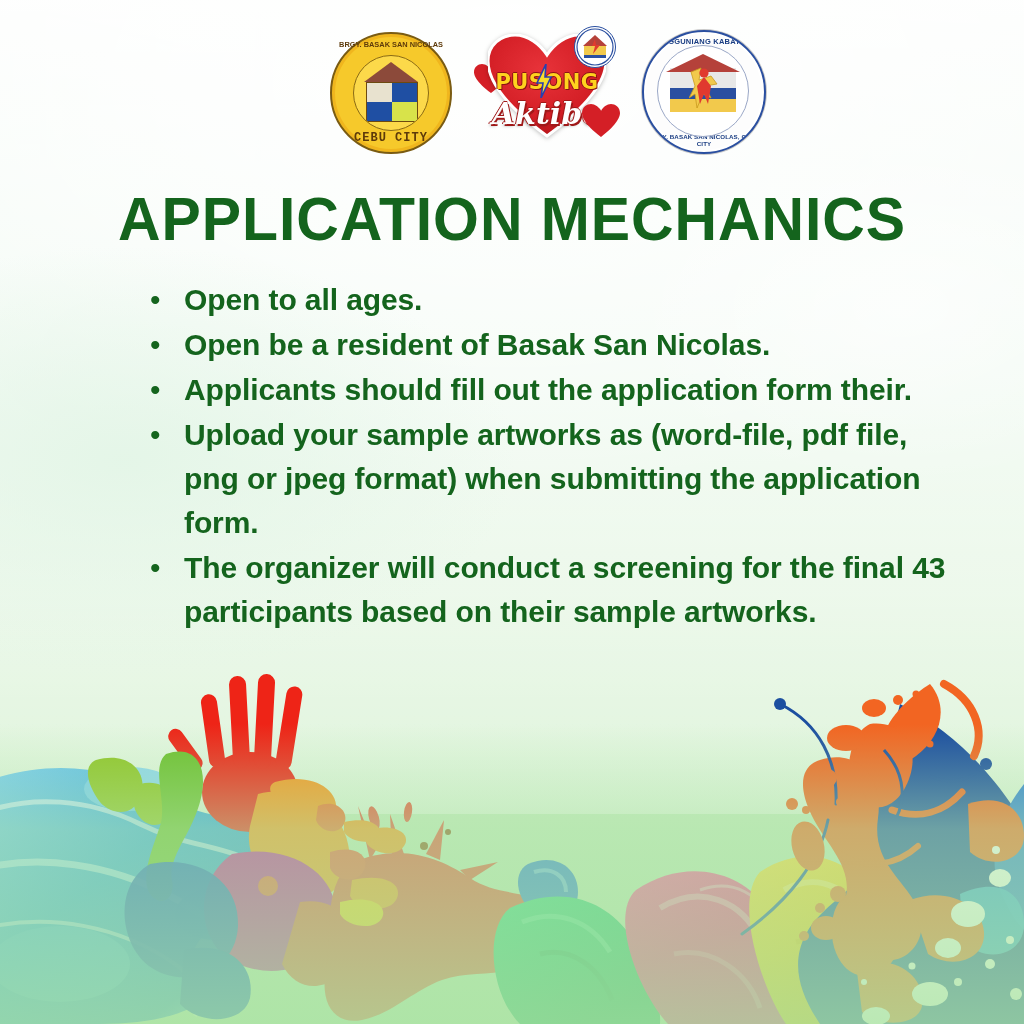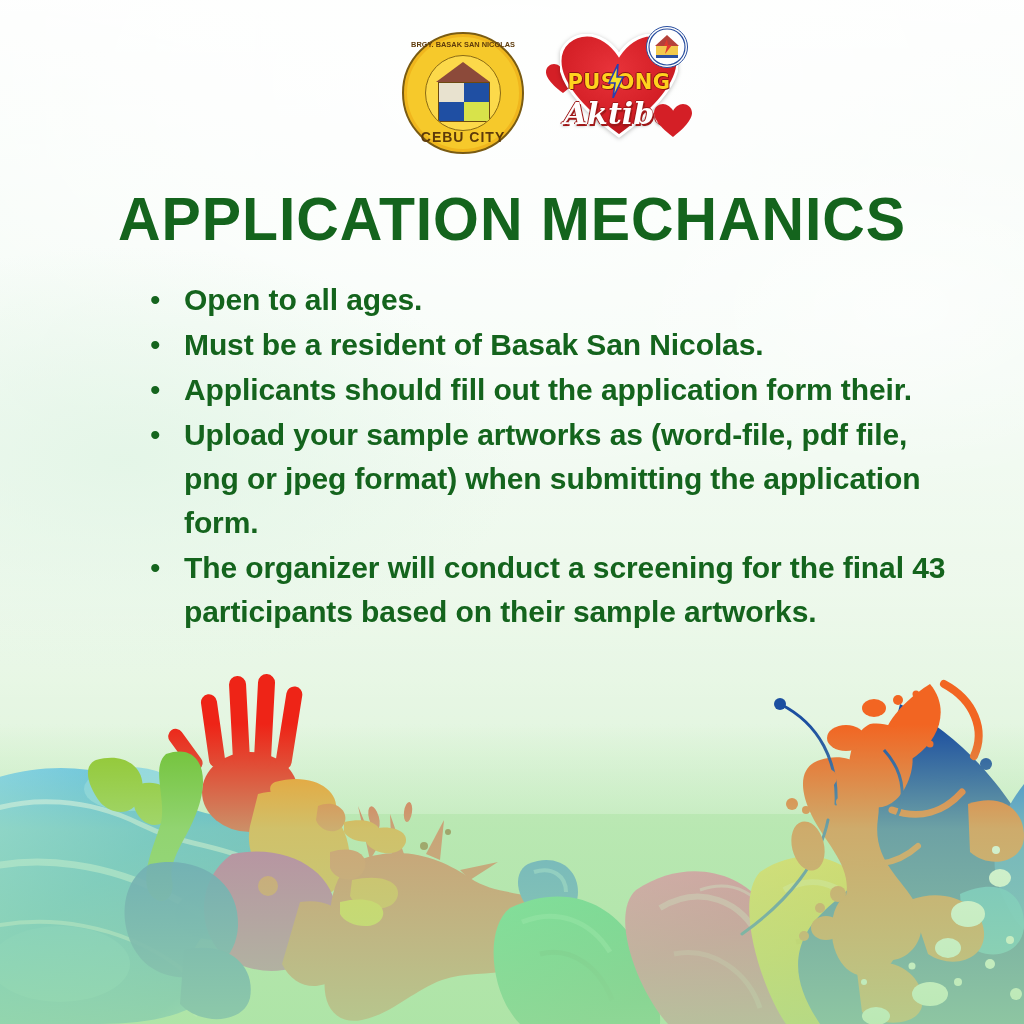--- a/index.html
+++ b/index.html
@@ -303,21 +303,21 @@
   </div>
 
   <div class="wash"></div>
   <div class="wash-tint"></div>
 
   <div class="logos">
 
     <div class="logo">
       <div class="seal-brgy">
         <div class="rt-top" style="position:absolute;top:8px;left:0;width:100%;text-align:center;font-size:7.4px;font-weight:bold;color:#5d3a0a;">BRGY. BASAK SAN NICOLAS</div>
-        <div class="rt-bot" style="position:absolute;bottom:9px;left:0;width:100%;text-align:center;font-size:14px;font-weight:bold;color:#5d3a0a;letter-spacing:1px;">CEBU CITY</div>
+        <div class="rt-bot" style="position:absolute;bottom:9px;left:0;width:100%;text-align:center;font-size:12px;font-weight:bold;color:#5d3a0a;letter-spacing:1px;font-family:Liberation Mono, monospace;">CEBU CITY</div>
         <div class="inner">
           <div class="roof"></div>
           <div class="quad">
             <div class="q1"></div>
               <div class="q2"></div>
             <div class="q3"></div>
               <div class="q4"></div>
           </div>
         </div>
       </div>
@@ -349,32 +349,47 @@
         <svg viewBox="0 0 40 40" width="40" height="40">
           <circle cx="20" cy="20" r="18" fill="#ffffff" stroke="#2a4fa0" stroke-width="1.2"></circle>
           <rect x="9" y="18" width="22" height="12" fill="#f2c94c"></rect>
           <polygon points="20,8 32,19 8,19" fill="#b5413a"></polygon>
           <path d="M20 12 L17 19 L20 19 L18 27 L25 18 L21 18 Z" fill="#e03a2f"></path>
           <rect x="9" y="28" width="22" height="3" fill="#2a4fa0"></rect>
         </svg>
       </div>
     </div>
 
+    <div class="logo">
+      <div class="seal-sk">
+        <div class="sk-top-text">SANGGUNIANG KABATAAN</div>
+        <div class="sk-bot-text">BRGY. BASAK SAN NICOLAS, CEBU CITY</div>
+        <div class="sk-inner">
+          <div class="sk-house"></div>
+          <div class="sk-roof"></div>
+          <svg class="sk-figure" viewBox="0 0 30 52">
+            <path d="M2 8 L12 4 L10 16 L22 12 L28 20 L16 22 L22 34 L14 30 L8 44 L6 30 L0 34 L6 22 Z" fill="#f2c94c" stroke="#c99a1e" stroke-width=".8"></path>
+            <circle cx="15" cy="9" r="4.6" fill="#e03a2f"></circle>
+            <path d="M15 13 L22 22 L19 40 L15 30 L11 40 L8 22 Z" fill="#e03a2f"></path>
+          </svg>
+        </div>
+      </div>
+    </div>
   </div>
 
   <div class="title">APPLICATION MECHANICS</div>
 
   <div class="mechanics">
     <div class="bullet-row">
       <div class="bullet-dot">•</div>
       <div class="bullet-text">Open to all ages.</div>
     </div>
     <div class="bullet-row">
       <div class="bullet-dot">•</div>
-      <div class="bullet-text">Must be a resident of Basak San Nicolas.</div>
+      <div class="bullet-text">Open be a resident of Basak San Nicolas.</div>
     </div>
     <div class="bullet-row">
       <div class="bullet-dot">•</div>
       <div class="bullet-text">Applicants should fill out the application form their.</div>
     </div>
     <div class="bullet-row">
       <div class="bullet-dot">•</div>
       <div class="bullet-text">Upload your sample artworks as (word-file, pdf file, png or jpeg format) when submitting the application form.</div>
     </div>
     <div class="bullet-row">

